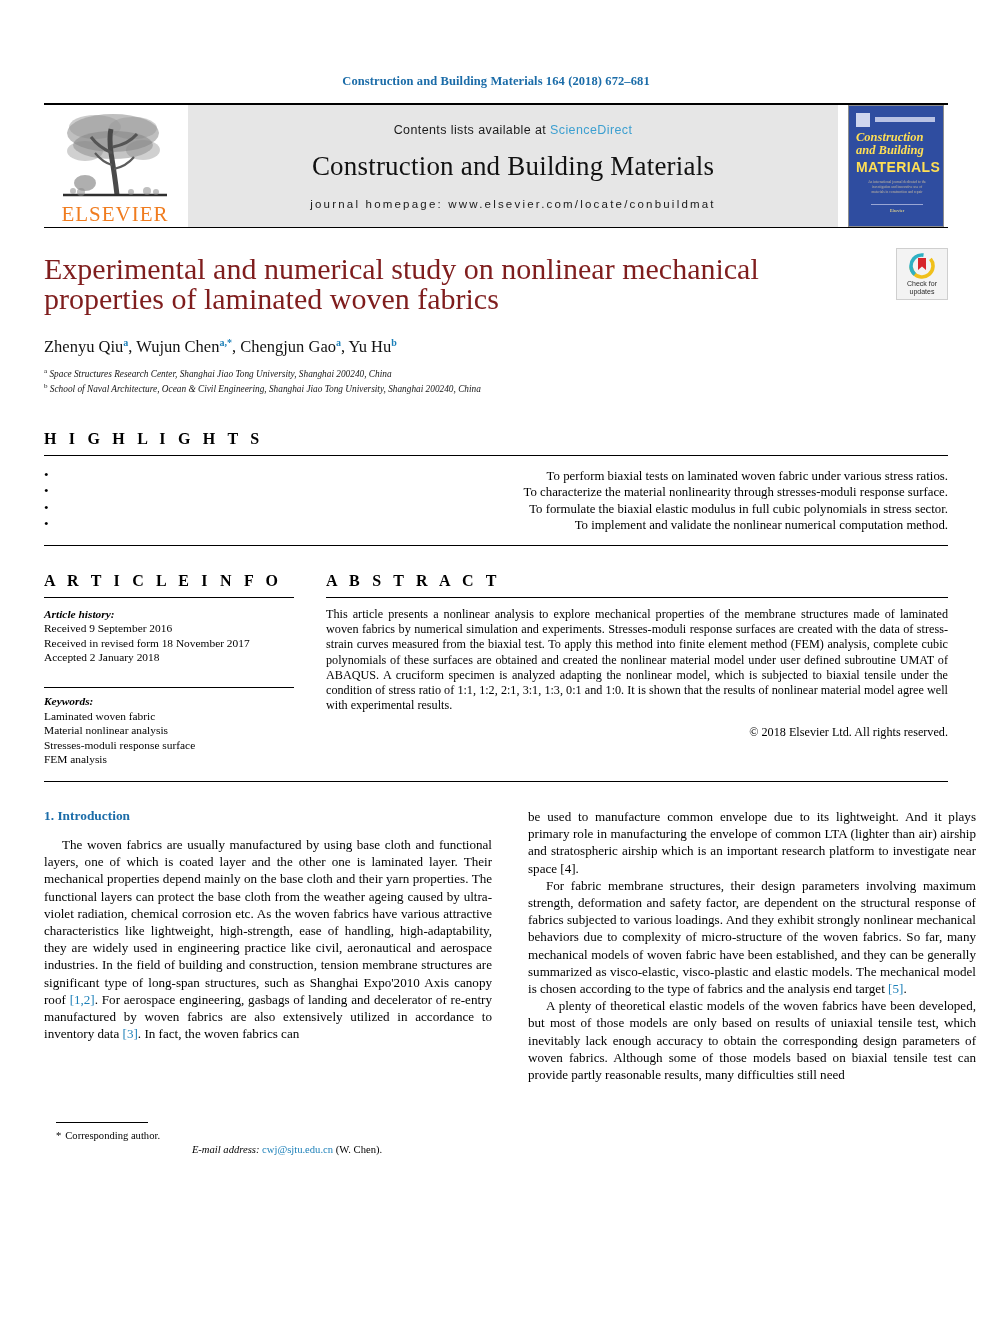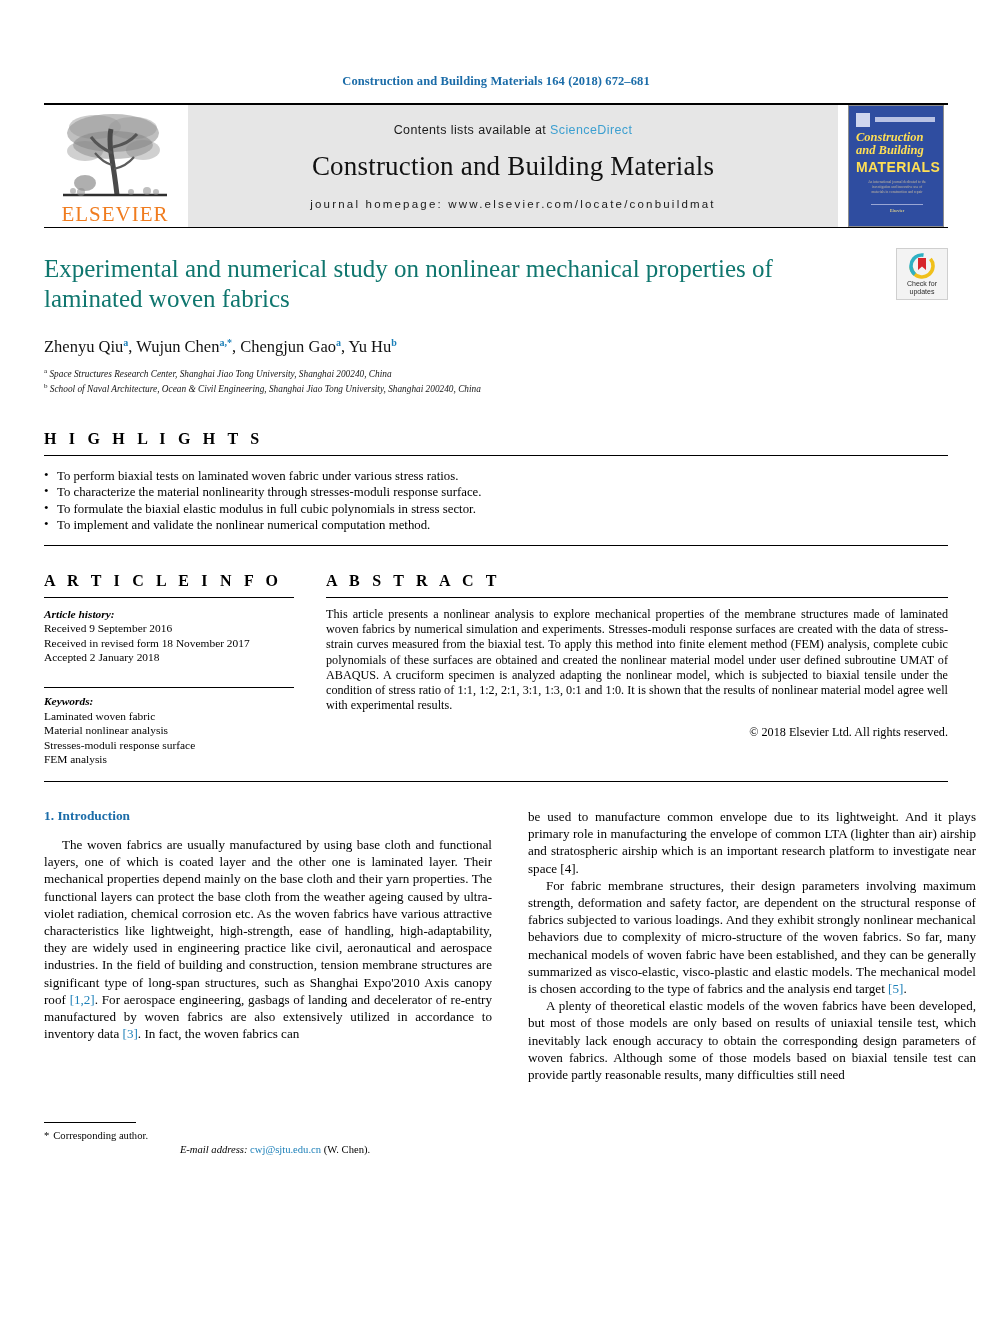--- a/index.html
+++ b/index.html
@@ -145,23 +145,23 @@
 
   
   .title-block {
     margin: 0 44px;
     border-top: 1px solid #000;
     padding-top: 26px;
     position: relative;
   }
   .article-title {
     font-family: "Liberation Serif", serif;
-    font-size: 25px;
+    font-size: 30px;
     line-height: 30px;
-    color: #0f766e;
+    color: #7f1d1d;
     max-width: 770px;
     margin: 0 0 22px 0;
     font-weight: normal;
   }
   .authors {
     font-family: "Liberation Serif", serif;
     font-size: 16.5px;
     color: #121212;
     margin-bottom: 8px;
   }
@@ -204,21 +204,21 @@
     text-transform: uppercase;
   }
 
   
   .highlights {
     margin: 34px 44px 0 44px;
   }
   .hl-rule-top { border-bottom: 1.6px solid #000; margin-top: 7px; }
   .hl-list {
     list-style: none;
-    margin: 0; padding: 12px 0 11px 0;
+    margin: 0; padding: 12px 0 11px 0; text-align: right;
   }
   .hl-list li {
     font-family: "Liberation Serif", serif;
     font-size: 12.8px;
     line-height: 16.5px;
     color: #000;
     position: relative;
     padding-left: 13px;
   }
   .hl-list li::before {
@@ -289,21 +289,21 @@
     margin: 0;
     text-indent: 18px;
     color: #000;
   }
   .p + .p { margin-top: 0; }
   .cite { color: #1b7fb8; }
 
   
   .footnote {
     position: absolute;
-    left: 0; top: 314px;
+    left: 12px; top: 314px;
     width: 448px;
   }
   .fn-rule { width: 92px; border-top: 1px solid #000; margin-bottom: 6px; }
   .fn-line {
     font-family: "Liberation Serif", serif;
     font-size: 10.6px;
     line-height: 14px;
     color: #000;
   }
   .fn-line .star { margin-right: 4px; }

